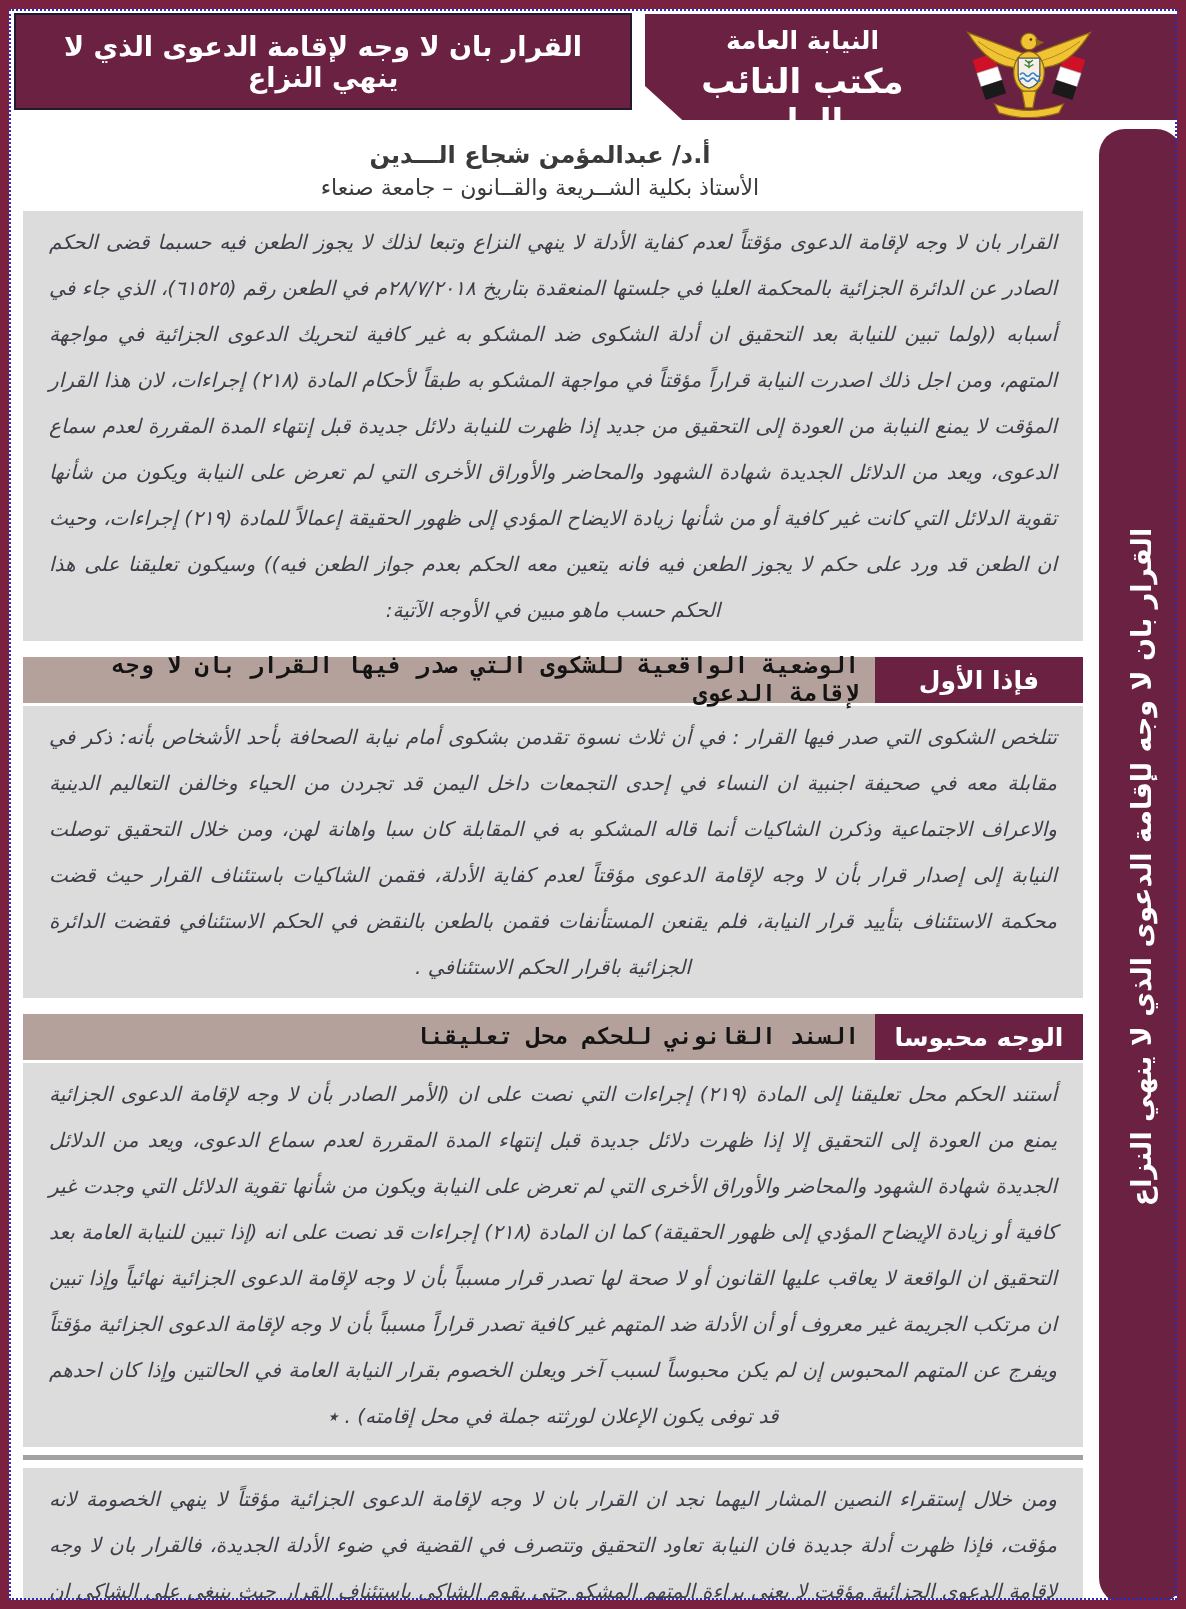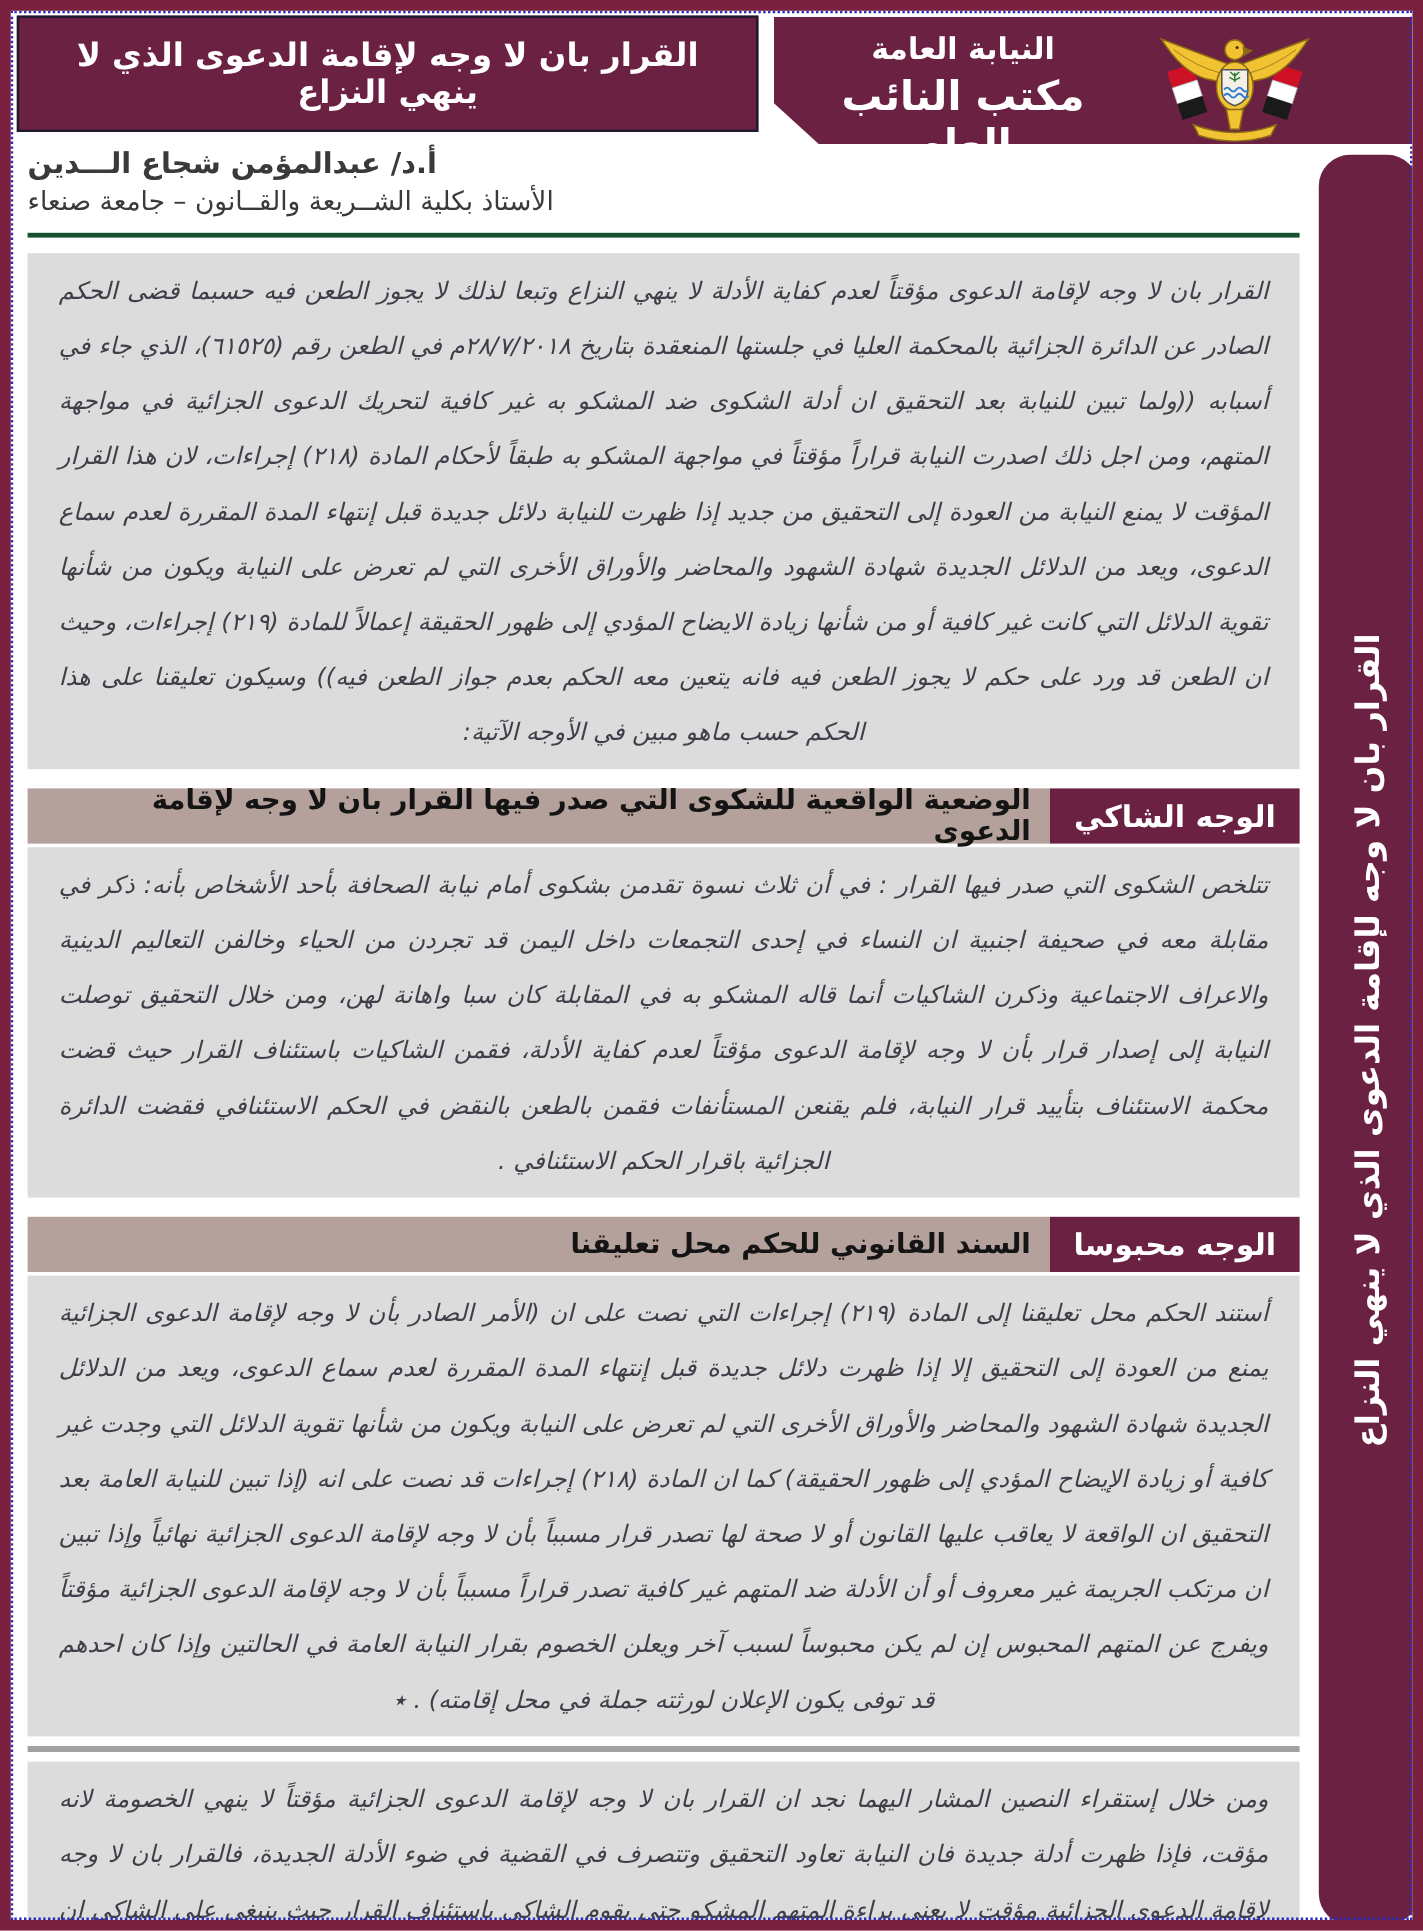--- a/index.html
+++ b/index.html
@@ -21,22 +21,22 @@
     position:absolute;left:636px;right:0;top:5px;height:106px;background:#6b2142;
     clip-path:polygon(0 0,100% 0,100% 100%,7% 100%,0 68%);
   }
   .org-text{position:absolute;right:235px;left:18px;top:12px;text-align:center;color:#fff;}
   .org-line1{font-size:25px;font-weight:700;}
   .org-line2{font-size:34px;font-weight:700;margin-top:6px;}
   .emblem{position:absolute;right:62px;top:2px;width:172px;height:102px;}
 
   
   .author-block{
-    position:absolute;left:14px;top:109px;width:1060px;box-sizing:border-box;
-    padding:2px 26px 10px 0;text-align:left;color:#3a3a3a;
+    position:absolute;left:14px;top:128px;width:1060px;box-sizing:border-box;
+    padding:2px 26px 10px 0;text-align:center;color:#3a3a3a;
     border-bottom:4px solid #14532d;
   }
   .author-name{font-size:24px;font-weight:700;line-height:1.4;}
   .author-title{font-size:22px;font-weight:400;line-height:1.4;}
 
   
   .main-col{position:absolute;left:14px;top:202px;width:1060px;}
   .panel{background:#dcdcdc;padding:8px 26px;box-sizing:border-box;font-style:italic;}
   .para{
     font-size:20px;line-height:2.3;color:#3f3f49;margin:0;
@@ -44,21 +44,21 @@
   }
   .gap{height:16px;background:transparent;}
   .sechead{display:flex;height:46px;}
   .sec-label{
     width:208px;background:#6b2142;color:#ffffff;
     display:flex;align-items:center;justify-content:center;
     font-size:25px;font-weight:700;flex:0 0 auto;
   }
   .sec-title{
     flex:1;background:#b5a19b;color:#141414;display:flex;align-items:center;
-    font-size:23px;font-weight:700;padding:0 16px;box-sizing:border-box;
+    font-size:23px;font-weight:700;padding:0 16px;box-sizing:border-box;font-family:Liberation Mono, monospace;
   }
   .sechead-space{height:3px;}
   .split{height:5px;background:#a2a2a2;margin:8px 0;}
 
   
   .sidebar{
     position:absolute;left:1090px;top:120px;width:83px;height:1475px;
     background:#6b2142;border-radius:26px;z-index:2;
   }
   .sidebar-text{
@@ -117,21 +117,21 @@
 
   <div class="main-col">
 
     <div class="panel">
       <p class="para">القرار بان لا وجه لإقامة الدعوى مؤقتاً لعدم كفاية الأدلة لا ينهي النزاع وتبعا لذلك لا يجوز الطعن فيه حسبما قضى الحكم الصادر عن الدائرة الجزائية بالمحكمة العليا في جلستها المنعقدة بتاريخ ٢٨/٧/٢٠١٨م في الطعن رقم (٦١٥٢٥)، الذي جاء في أسبابه ((ولما تبين للنيابة بعد التحقيق ان أدلة الشكوى ضد المشكو به غير كافية لتحريك الدعوى الجزائية في مواجهة المتهم، ومن اجل ذلك اصدرت النيابة قراراً مؤقتاً في مواجهة المشكو به طبقاً لأحكام المادة (٢١٨) إجراءات، لان هذا القرار المؤقت لا يمنع النيابة من العودة إلى التحقيق من جديد إذا ظهرت للنيابة دلائل جديدة قبل إنتهاء المدة المقررة لعدم سماع الدعوى، ويعد من الدلائل الجديدة شهادة الشهود والمحاضر والأوراق الأخرى التي لم تعرض على النيابة ويكون من شأنها تقوية الدلائل التي كانت غير كافية أو من شأنها زيادة الايضاح المؤدي إلى ظهور الحقيقة إعمالاً للمادة (٢١٩) إجراءات، وحيث ان الطعن قد ورد على حكم لا يجوز الطعن فيه فانه يتعين معه الحكم بعدم جواز الطعن فيه)) وسيكون تعليقنا على هذا الحكم حسب ماهو مبين في الأوجه الآتية:</p>
     </div>
 
     <div class="gap"></div>
 
     <div class="sechead">
-      <div class="sec-label">الوجه الشاكي</div>
+      <div class="sec-label">فإذا الأول</div>
       <div class="sec-title">الوضعية الواقعية للشكوى التي صدر فيها القرار بان لا وجه لإقامة الدعوى</div>
     </div>
     <div class="sechead-space"></div>
     <div class="panel">
       <p class="para">تتلخص الشكوى التي صدر فيها القرار : في أن ثلاث نسوة تقدمن بشكوى أمام نيابة الصحافة بأحد الأشخاص بأنه: ذكر في مقابلة معه في صحيفة اجنبية ان النساء في إحدى التجمعات داخل اليمن قد تجردن من الحياء وخالفن التعاليم الدينية والاعراف الاجتماعية وذكرن الشاكيات أنما قاله المشكو به في المقابلة كان سبا واهانة لهن، ومن خلال التحقيق توصلت النيابة إلى إصدار قرار بأن لا وجه لإقامة الدعوى مؤقتاً لعدم كفاية الأدلة، فقمن الشاكيات باستئناف القرار حيث قضت محكمة الاستئناف بتأييد قرار النيابة، فلم يقنعن المستأنفات فقمن بالطعن بالنقض في الحكم الاستئنافي فقضت الدائرة الجزائية باقرار الحكم الاستئنافي .</p>
     </div>
 
     <div class="gap"></div>
 
     <div class="sechead">

